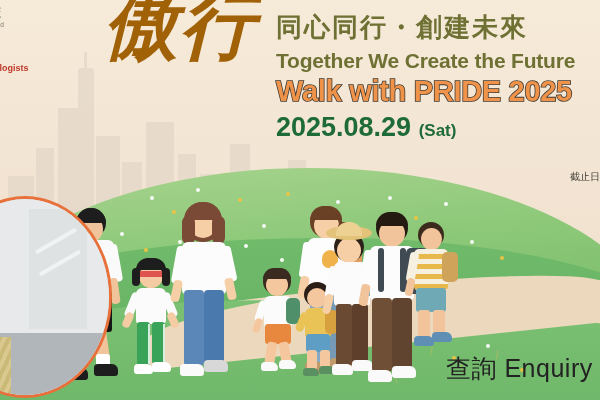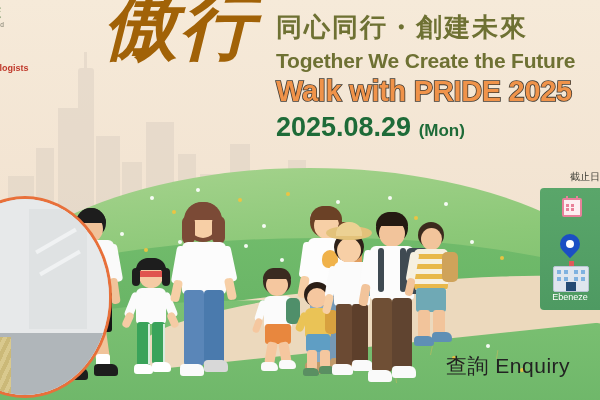--- a/index.html
+++ b/index.html
@@ -92,21 +92,21 @@
   .pin-i{position:absolute;left:6px;top:6px;width:8px;height:8px;border-radius:50%;background:#fff;}
   .hosp{position:absolute;left:13px;top:78px;width:34px;height:24px;background:#dfe6ee;
         border:1px solid #b9c6d4;border-radius:2px;}
   .hosp-d{position:absolute;left:12px;bottom:0;width:10px;height:9px;background:#244a73;}
   .hosp-w{position:absolute;width:4px;height:4px;background:#7fb2e0;}
   .hosp-cross{position:absolute;left:15px;top:-6px;width:5px;height:5px;background:#e05a5a;}
   .cardlbl{position:absolute;left:0;top:104px;width:60px;text-align:center;color:#fff;
            font-size:9px;white-space:nowrap;overflow:hidden;}
 
   
-  .enq{position:absolute;left:446px;top:352px;font-size:21px;color:#222;
+  .enq{position:absolute;left:446px;top:352px;font-size:25px;color:#222;
        white-space:nowrap;z-index:30;letter-spacing:.5px;}
 
   
   .inset{position:absolute;left:-62px;top:196px;width:168px;height:196px;z-index:22;
          border-radius:50%;border:3px solid #e8703a;overflow:hidden;
          background:linear-gradient(180deg,#d8dde2 0%,#c9ced4 45%,#b9bec4 100%);}
   .ins-wall{position:absolute;left:58px;top:0;width:110px;height:196px;background:#e7e9ea;}
   .ins-wall2{position:absolute;left:88px;top:10px;width:58px;height:120px;background:#dfe2e3;}
   .ins-rail{position:absolute;left:92px;top:40px;width:46px;height:4px;background:#f0f2f3;transform:rotate(-30deg);}
   .ins-rail2{position:absolute;left:96px;top:62px;width:46px;height:4px;background:#f0f2f3;transform:rotate(-30deg);}
@@ -366,44 +366,22 @@
   <div class="bigcn">
     <div class="r2">傲行</div>
   </div>
 
   <div class="headings">
     <div class="h-cn">同心同行・創建未來</div>
     <div class="h-en">Together We Create the Future</div>
     <div class="h-walk">Walk with PRIDE 2025</div>
     <div class="h-date">
       <span>2025.08.29</span>
-      <span class="sat">(Mon)</span>
+      <span class="sat">(Sat)</span>
     </div>
   </div>
 
   <div class="deadline">截止日</div>
 
-  <div class="card">
-    <div class="cal-ico">
-        <div class="cal-grid"></div>
-      </div>
-    <div class="pin">
-      <div class="pin-b"></div>
-        <div class="pin-i"></div>
-    </div>
-    <div class="hosp">
-      <div class="hosp-cross"></div>
-      <div class="hosp-w" style="left:3px;top:3px;"></div>
-      <div class="hosp-w" style="left:10px;top:3px;"></div>
-      <div class="hosp-w" style="left:20px;top:3px;"></div>
-      <div class="hosp-w" style="left:27px;top:3px;"></div>
-      <div class="hosp-w" style="left:3px;top:10px;"></div>
-      <div class="hosp-w" style="left:10px;top:10px;"></div>
-      <div class="hosp-w" style="left:20px;top:10px;"></div>
-      <div class="hosp-w" style="left:27px;top:10px;"></div>
-      <div class="hosp-d"></div>
-    </div>
-    <div class="cardlbl">Ebeneze</div>
-  </div>
 
   <div class="enq">查詢 Enquiry</div>
 
 </div>
 
 </body></html>

